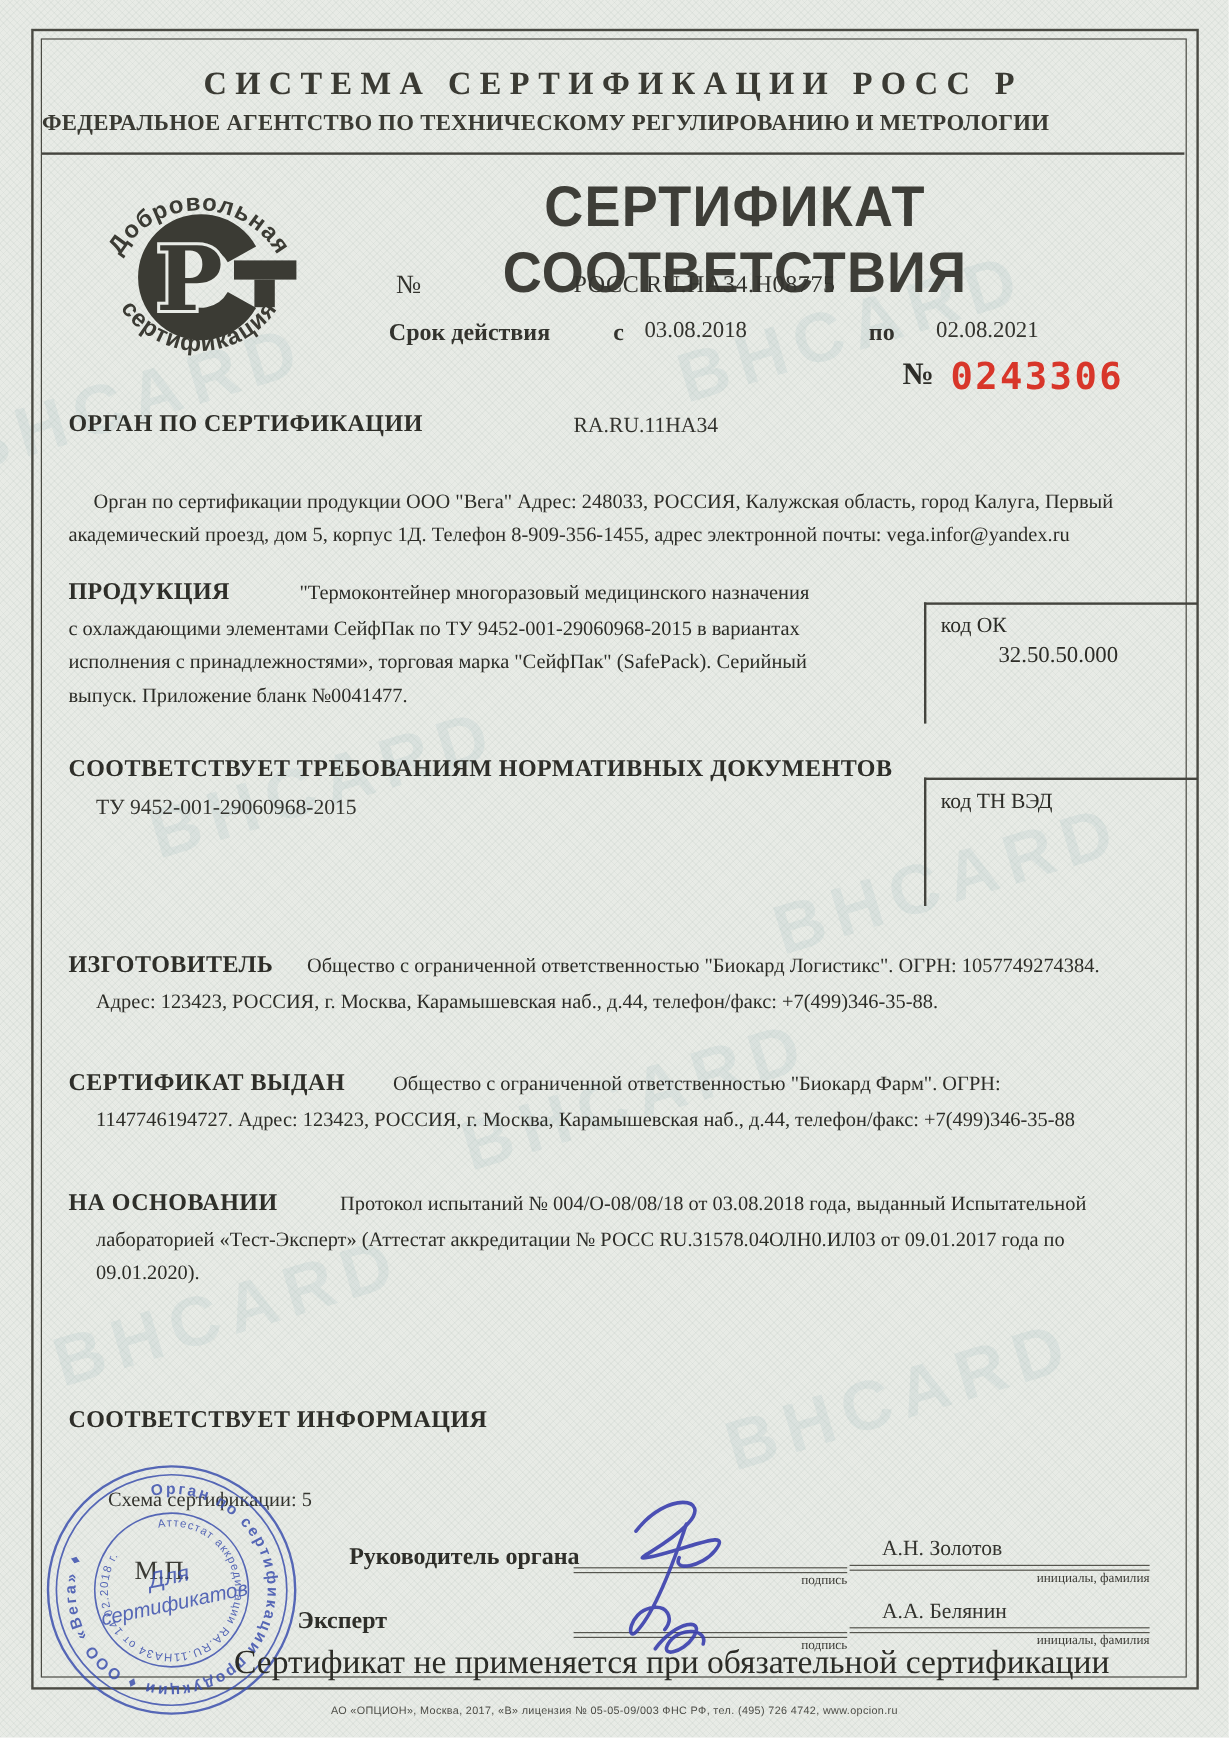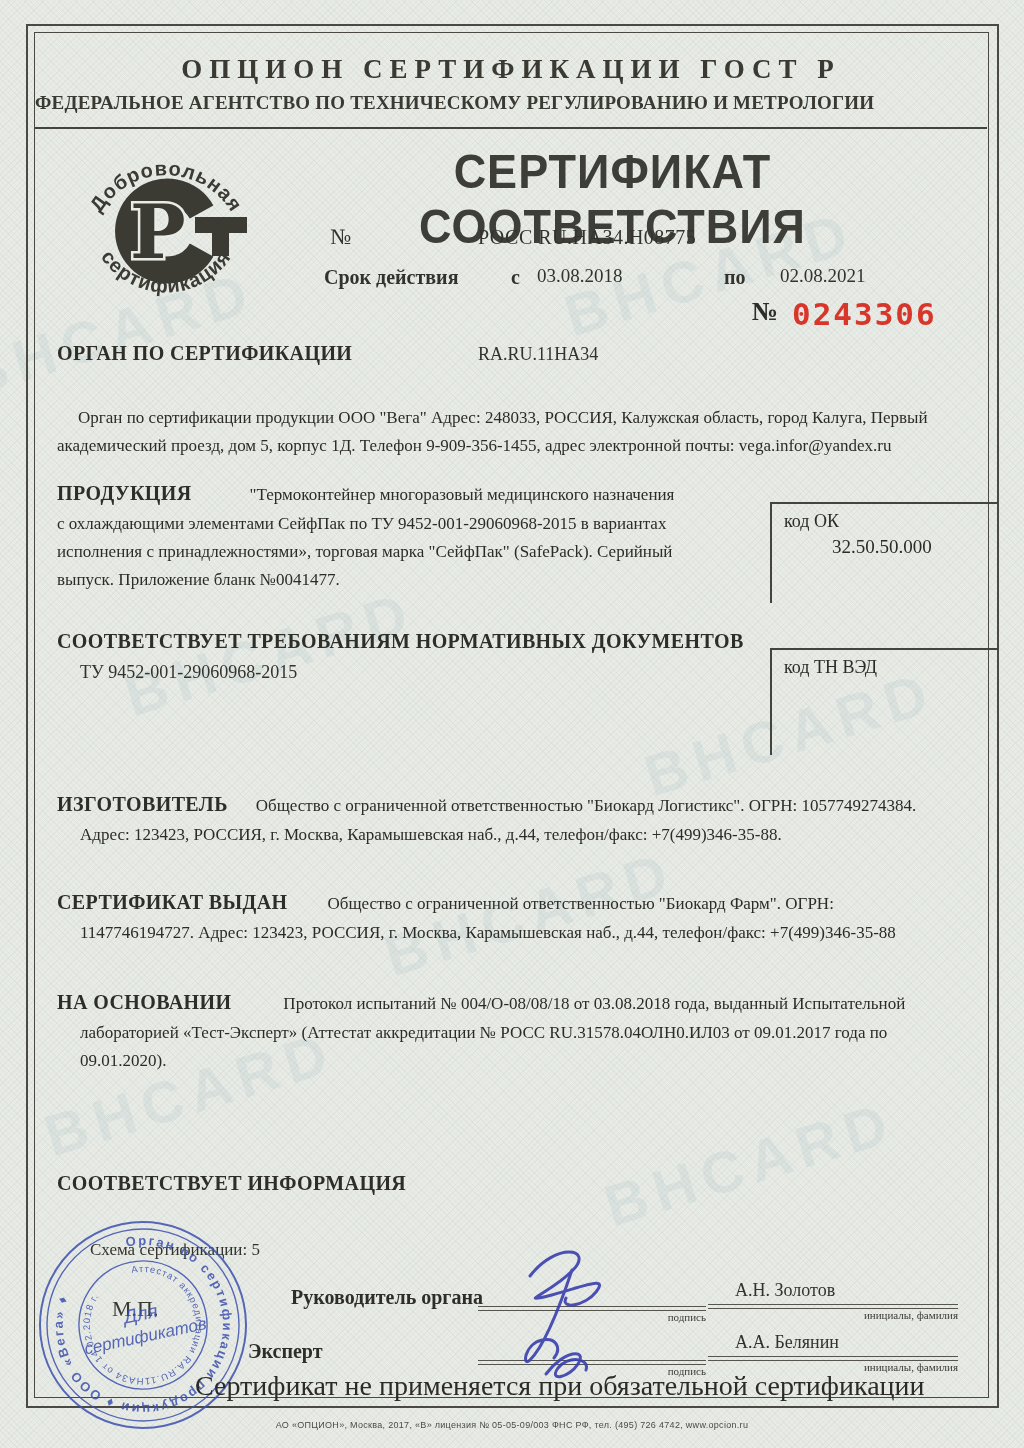--- a/index.html
+++ b/index.html
@@ -119,21 +119,21 @@
   <span class="wm" style="left:120px;top:620px;">BHCARD</span>
   <span class="wm" style="left:640px;top:700px;">BHCARD</span>
   <span class="wm" style="left:40px;top:1060px;">BHCARD</span>
   <span class="wm" style="left:600px;top:1130px;">BHCARD</span>
   <span class="wm" style="left:380px;top:880px;">BHCARD</span>
 
   <div class="abs frame-outer"></div>
   <div class="abs frame-inner"></div>
   <div class="abs hdr-divider"></div>
 
-  <div class="abs hdr1">ОПЦИОН СЕРТИФИКАЦИИ ГОСТ Р</div>
+  <div class="abs hdr1">СИСТЕМА СЕРТИФИКАЦИИ РОСС Р</div>
   <div class="abs hdr2">ФЕДЕРАЛЬНОЕ АГЕНТСТВО ПО ТЕХНИЧЕСКОМУ РЕГУЛИРОВАНИЮ И МЕТРОЛОГИИ</div>
 
   <div class="abs logo-wrap">
     <svg width="196" height="190" viewBox="0 0 196 190">
       <defs>
         <path id="arcTop" d="M 24,98 A 76,76 0 0 1 172,98"></path>
         <path id="arcBot" d="M 22,96 A 78,78 0 0 0 174,96"></path>
       </defs>
       <text font-family="Liberation Sans, sans-serif" font-size="20" font-weight="bold" fill="#3b3b34" letter-spacing="1">
         <textPath href="#arcTop" startOffset="50%" text-anchor="middle">Добровольная</textPath>
@@ -159,21 +159,21 @@
   <span class="abs term-from">03.08.2018</span>
   <span class="abs term-po">по</span>
   <span class="abs term-to">02.08.2021</span>
   <span class="abs blank-no">№</span>
   <span class="abs blank-num">0243306</span>
 
   <span class="abs sec-label org-label">ОРГАН ПО СЕРТИФИКАЦИИ</span>
   <span class="abs org-code">RA.RU.11НА34</span>
   <div class="abs body-text org-para">
     <span>Орган по сертификации продукции ООО "Вега" Адрес: 248033, РОССИЯ, Калужская область, город Калуга, Первый</span>
-    <span>академический проезд, дом 5, корпус 1Д. Телефон 9-909-356-1455, адрес электронной почты: vega.infor@yandex.ru</span>
+    <span>академический проезд, дом 5, корпус 1Д. Телефон 8-909-356-1455, адрес электронной почты: vega.infor@yandex.ru</span>
   </div>
 
   <div class="abs body-text product-para">
     <span class="sec-label">ПРОДУКЦИЯ</span><span class="para-label-gap"></span><span>"Термоконтейнер многоразовый медицинского назначения</span><br>
     <span>с охлаждающими элементами СейфПак по ТУ 9452-001-29060968-2015 в вариантах</span><br>
     <span>исполнения с принадлежностями», торговая марка "СейфПак" (SafePack). Серийный</span><br>
     <span>выпуск. Приложение бланк №0041477.</span>
   </div>
   <div class="abs code-box okbox">
     <div>код ОК</div>

